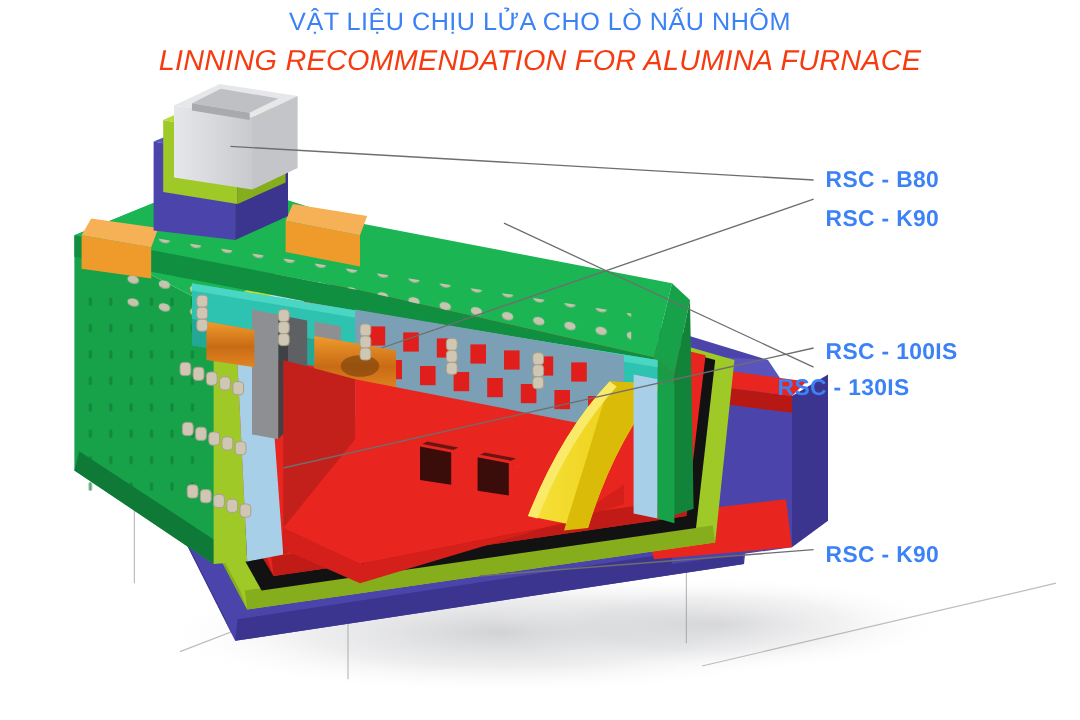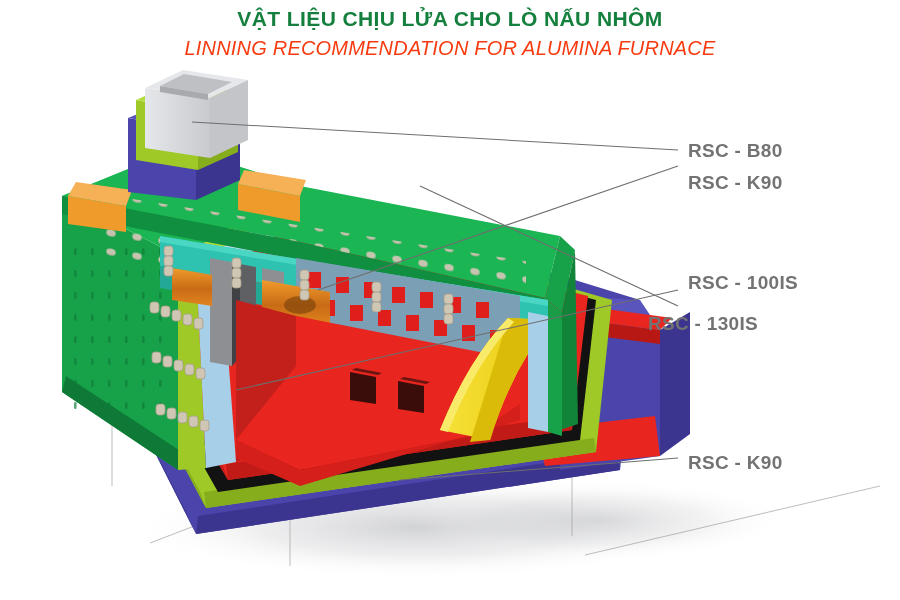--- a/index.html
+++ b/index.html
@@ -18,43 +18,43 @@
   
   #title-block {
     position: absolute;
     top: 6px;
     left: 0;
     width: 900px;
     text-align: center;
   }
   #title-vi {
     font-size: 21px;
-    font-weight: 700;
-    color: #15803d;
+    font-weight: 400;
+    color: #3b82f6;
     letter-spacing: 0.4px;
     line-height: 1.25;
     white-space: nowrap;
   }
   #title-en {
-    font-size: 20px;
+    font-size: 24px;
     font-style: italic;
     font-weight: 400;
     color: #f73b10;
     letter-spacing: 0.2px;
     line-height: 1.3;
     margin-top: 3px;
     white-space: nowrap;
   }
 
   
   .callout {
     position: absolute;
     font-size: 19px;
     font-weight: bold;
-    color: #737373;
+    color: #3b82f6;
     white-space: nowrap;
     letter-spacing: 0.3px;
   }
 
   
   #stage {
     position: absolute;
     top: 0;
     left: 0;
     width: 900px;
@@ -330,15 +330,15 @@
     <line x1="192" y1="122" x2="678" y2="150"></line>
     <line x1="318" y1="290" x2="678" y2="166"></line>
     <line x1="236" y1="390" x2="678" y2="290"></line>
     <line x1="420" y1="186" x2="678" y2="306"></line>
     <line x1="400" y1="480" x2="678" y2="458"></line>
   </g>
 </svg>
 
 <div class="callout" style="left:688px; top:140px;">RSC - B80</div>
 <div class="callout" style="left:688px; top:172px;">RSC - K90</div>
-<div class="callout" style="left:688px; top:272px;">RSC - 100IS</div>
+<div class="callout" style="left:688px; top:283px;">RSC - 100IS</div>
 <div class="callout" style="left:648px; top:313px;">RSC - 130IS</div>
 <div class="callout" style="left:688px; top:452px;">RSC - K90</div>
 
 </body></html>

